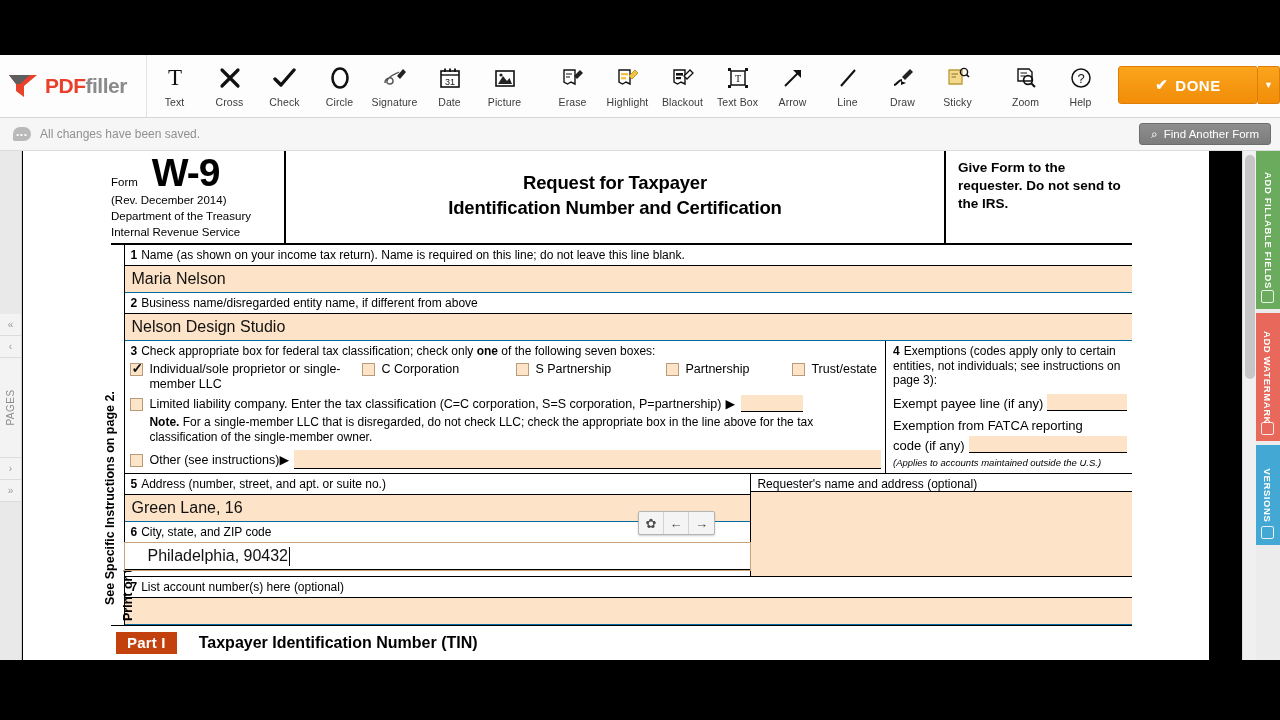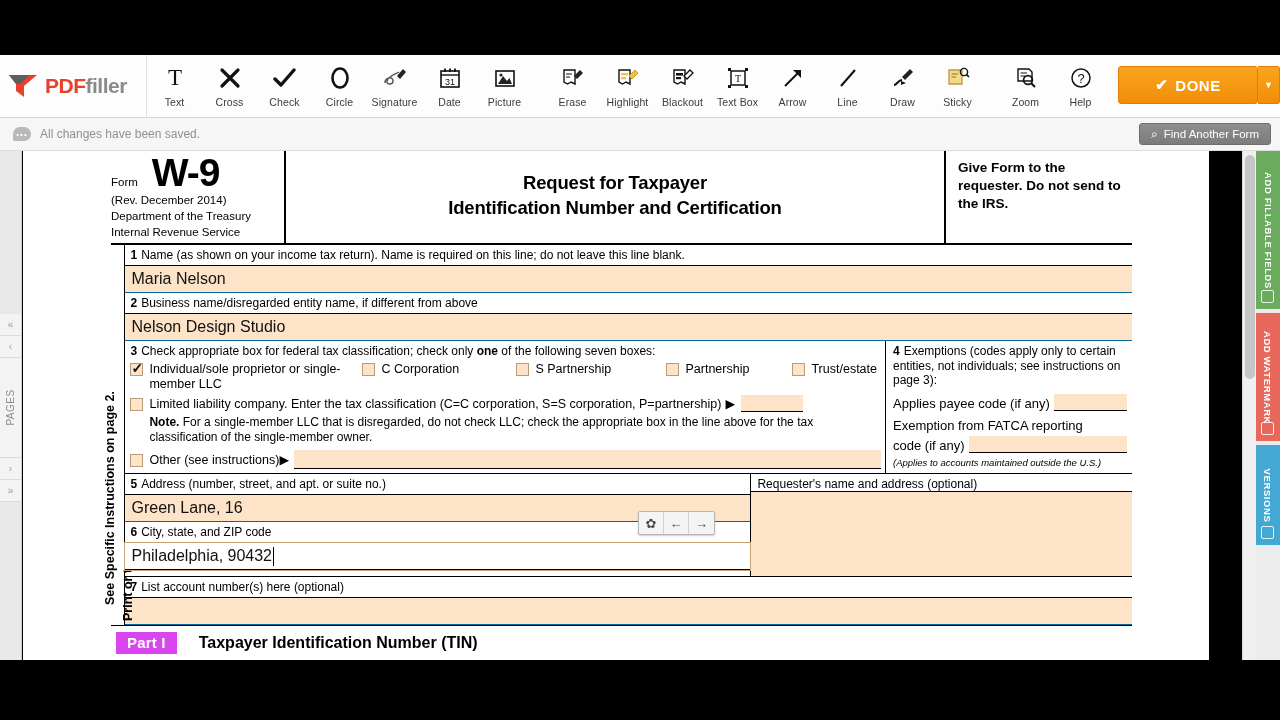--- a/index.html
+++ b/index.html
@@ -168,21 +168,21 @@
 
   .lbl-row { border-bottom:1px solid #000; padding:3px 0 3px 5px; font-size:12px; }
   .lbl-num { font-weight:bold; margin-right:4px; }
   .fill {
     background:#fde3c8; height:27px; border-bottom:1px solid #0369a1;
     display:flex; align-items:center; padding-left:6px;
     font-size:16px; color:#111;
   }
   .fill-active {
     background:#fff; height:27px; border-bottom:1px solid #000;
-    display:flex; align-items:center; padding-left:6px;
+    display:flex; align-items:center; padding-left:22px;
     font-size:16px; color:#111; position:relative;
     outline:1px solid #caa37a;
   }
   .caret-bar {
     display:inline-block; width:1px; height:19px; background:#000; margin-left:1px;
   }
 
   
   .cls-wrap { display:flex; border-bottom:1px solid #000; }
   .cls-left { flex:1; padding:3px 4px 4px 5px; border-right:1px solid #000; }
@@ -228,21 +228,21 @@
   }
   .fb-btn {
     width:25px; height:22px; display:flex; align-items:center; justify-content:center;
     font-size:13px; color:#4a4a4a; border-right:1px solid #d2d2d2; cursor:pointer;
   }
   .fb-btn:last-child { border-right:none; }
 
   
   .partbar { display:flex; align-items:center; margin-top:6px; padding-left:5px; }
   .part-tag {
-    background:#d946ef; color:#fff; font-size:15px; font-weight:bold;
+    background:#c2410c; color:#fff; font-size:15px; font-weight:bold;
     padding:2px 11px 3px; letter-spacing:0.2px;
   }
   .part-title { font-size:16px; font-weight:bold; margin-left:22px; }
 </style>
 </head>
 <body>
 
 <div id="app">
 
   <div class="bar-top"></div>
@@ -579,21 +579,21 @@
                 <span>▶</span>
                 <span class="other-blank"></span>
               </div>
             </div>
 
             <div class="cls-right">
               <div class="ex-head">
                 <span class="lbl-num">4</span><span>Exemptions (codes apply only to certain entities, not individuals; see instructions on page 3):</span>
               </div>
               <div class="ex-line">
-                <span>Applies payee code (if any)</span>
+                <span>Exempt payee line (if any)</span>
                 <span class="ex-blank"></span>
               </div>
               <div class="ex-line2">Exemption from FATCA reporting</div>
               <div class="ex-line3">
                 <span>code (if any)</span>
                 <span class="ex-blank"></span>
               </div>
               <div class="ex-foot">(Applies to accounts maintained outside the U.S.)</div>
             </div>
           </div>

